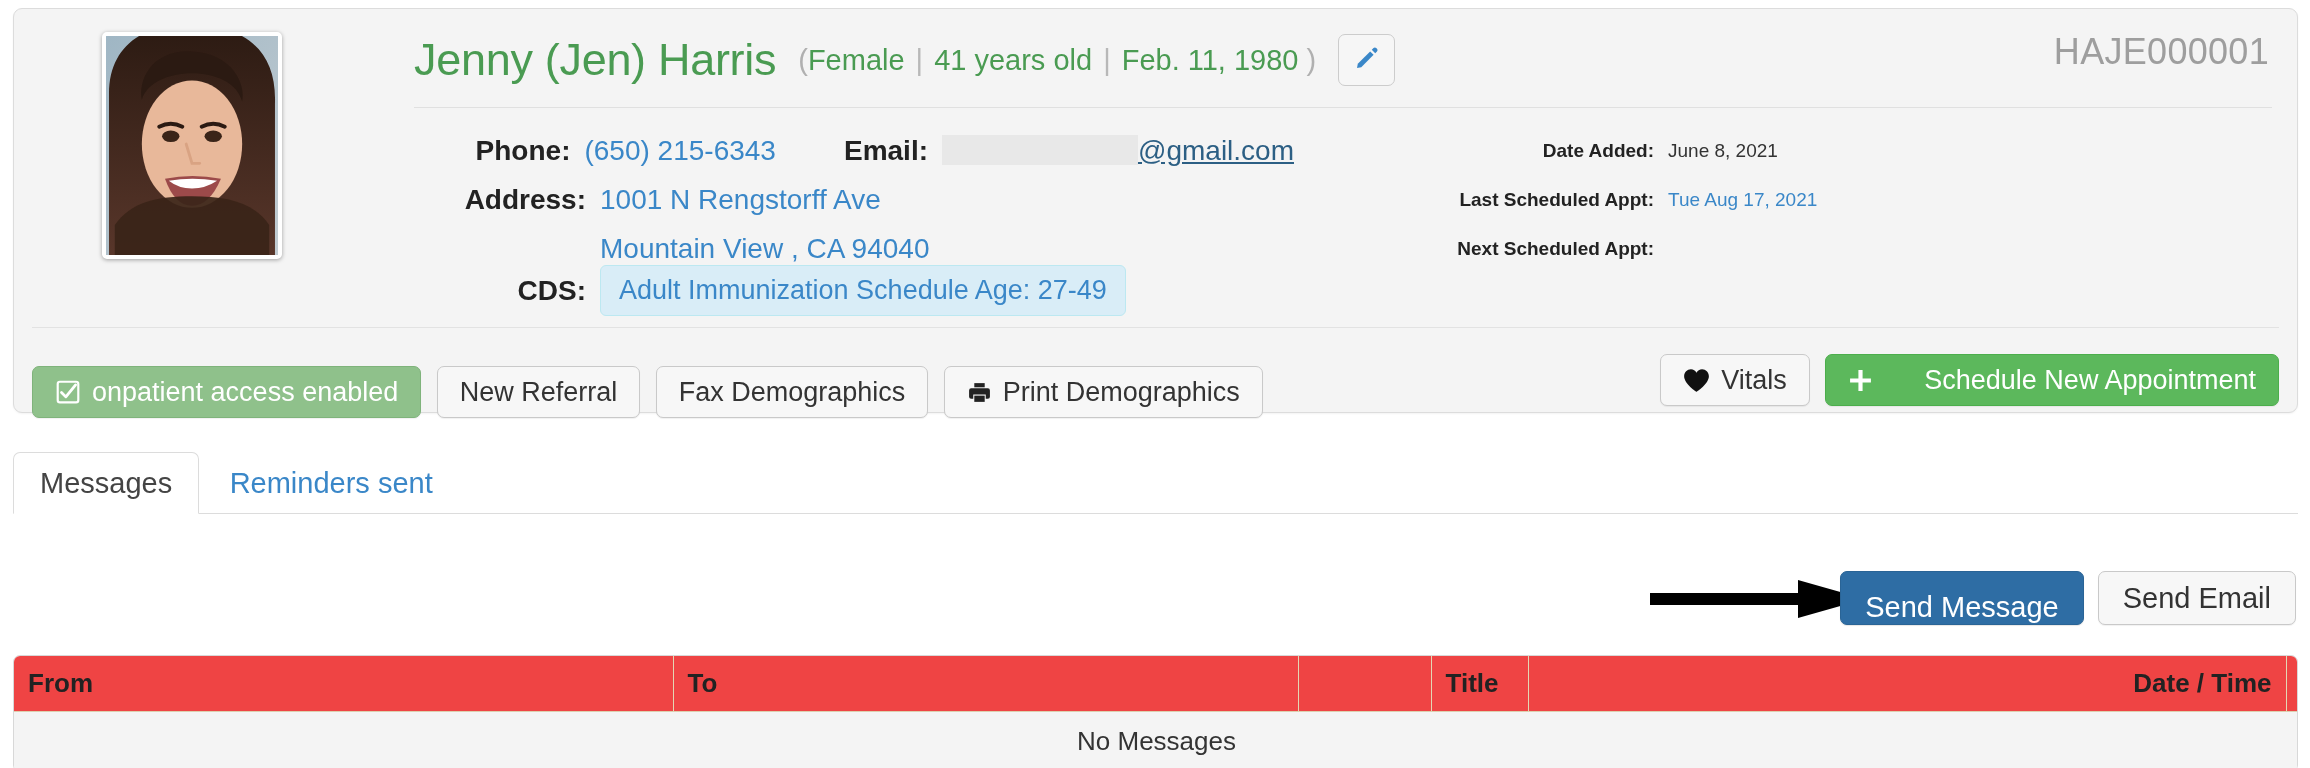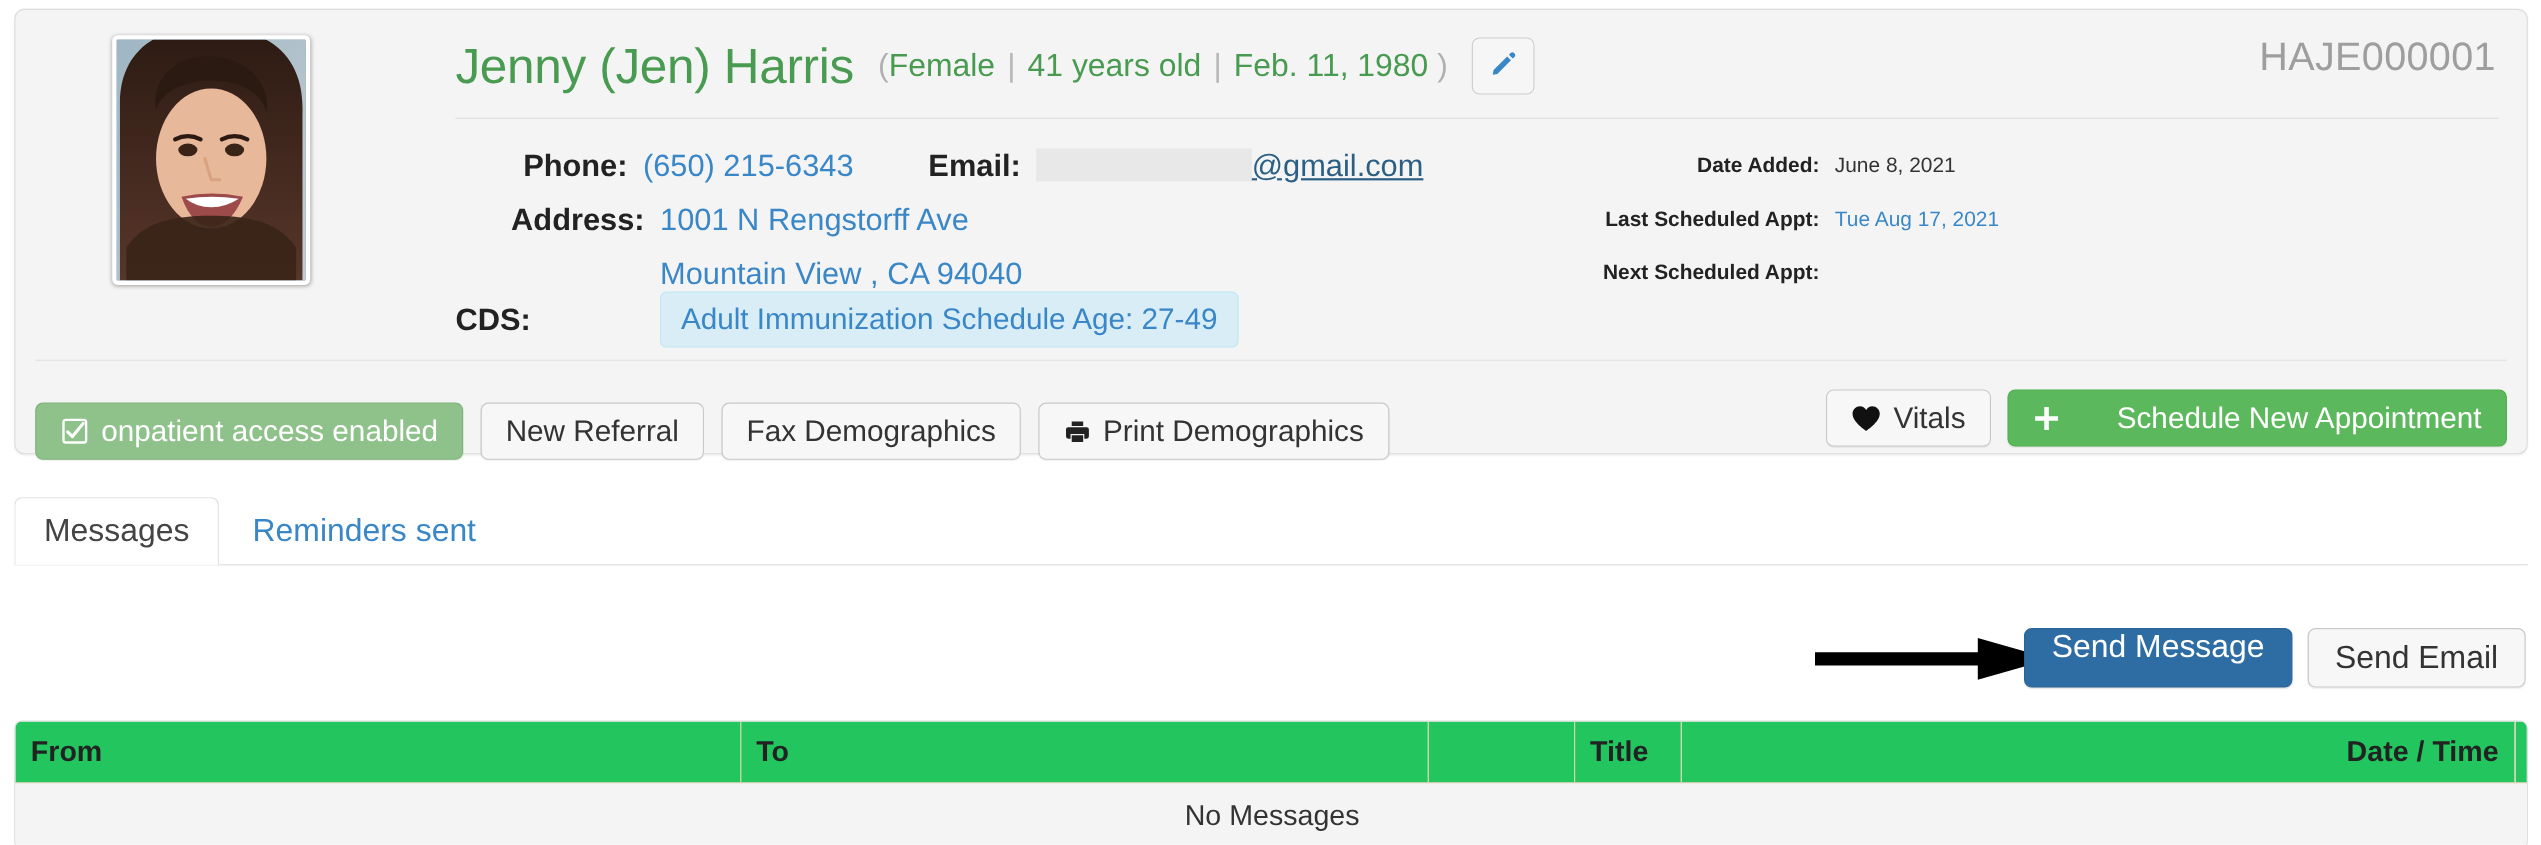--- a/index.html
+++ b/index.html
@@ -124,21 +124,21 @@
   }
 
   .addr-line2 { margin-left: 186px; line-height: 44px; color: #3a87c8; cursor: pointer; }
 
   .cds-row {
     position: absolute;
     left: 400px; top: 256px;
     display: flex; align-items: center;
     font-size: 28px;
   }
-  .cds-label { font-weight: bold; color: #222; width: 172px; }
+  .cds-label { font-weight: bold; color: #222; width: 172px; text-align: right; }
   .cds-badge {
     margin-left: 14px;
     background: #d9edf7;
     border: 1px solid #bce8f1;
     border-radius: 6px;
     color: #3a87c8;
     padding: 9px 18px;
     font-size: 27px;
     cursor: pointer;
     white-space: nowrap;
@@ -222,21 +222,21 @@
     display: flex; align-items: center;
   }
   .btn-primary {
     background: #2e6da4;
     border: 1px solid #2a6496;
     color: #ffffff;
     height: 54px;
     padding: 0 24px;
     font-size: 29px;
     border-radius: 7px;
-    display: inline-flex; align-items: flex-start;
+    display: inline-flex; align-items: flex-end;
     cursor: pointer;
     box-shadow: 0 1px 1px rgba(0,0,0,.1);
   }
   .btn-secondary {
     background: #f7f7f7;
     border: 1px solid #c9c9c9;
     color: #333;
     height: 54px;
     padding: 0 24px;
     font-size: 29px;
@@ -259,21 +259,21 @@
     position: absolute;
     left: 13px; top: 655px;
     width: 2285px;
     border: 1px solid #d8d8d8;
     border-radius: 7px;
     overflow: hidden;
     background: #fff;
   }
   table { width: 100%; border-collapse: collapse; table-layout: fixed; }
   thead th {
-    background: #22c55e;
+    background: #ef4444;
     color: #222;
     font-size: 26px;
     font-weight: bold;
     text-align: left;
     padding: 12px 14px;
     height: 46px;
     border-right: 1px solid #e4d6b4;
     border-bottom: 1px solid #ddd0b0;
     white-space: nowrap;
   }

